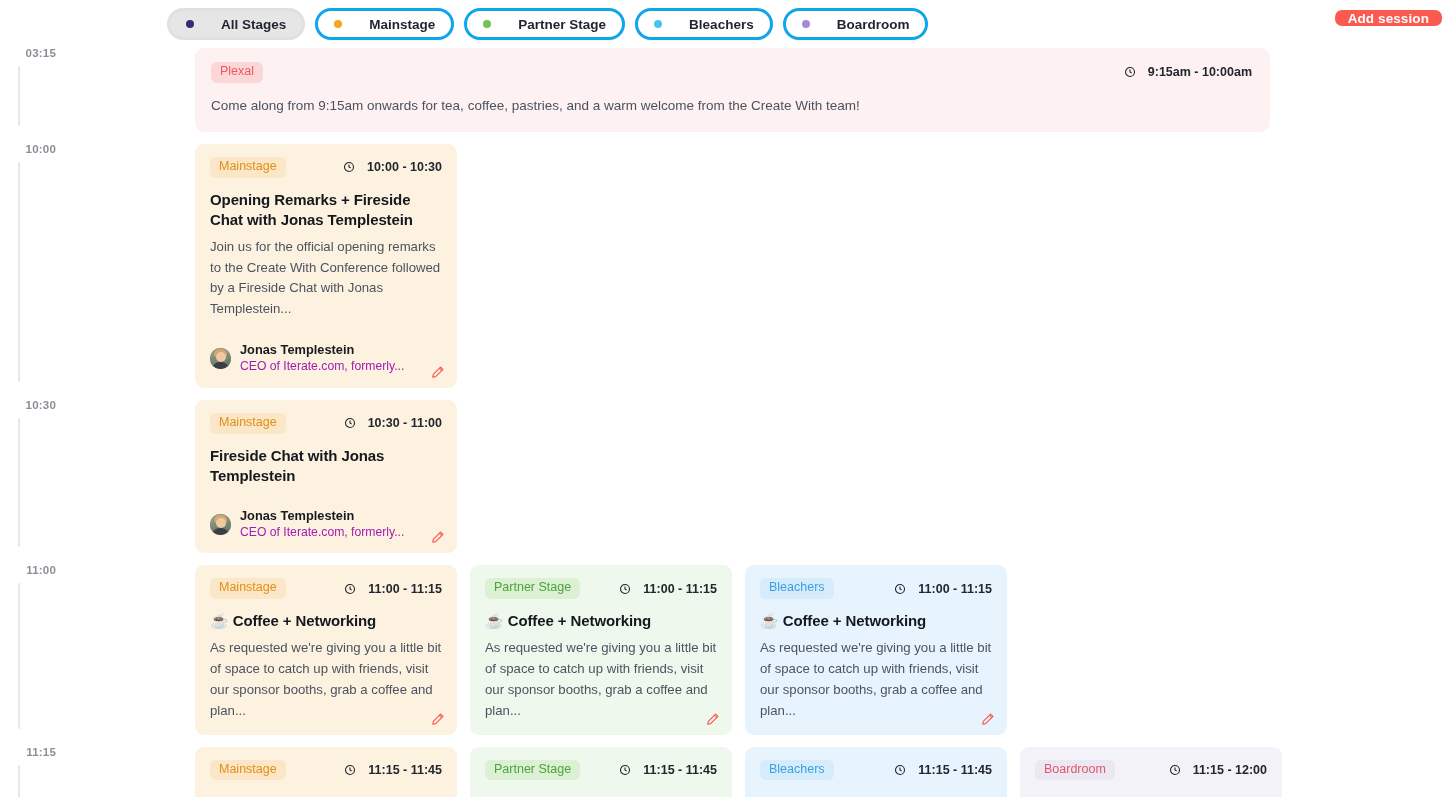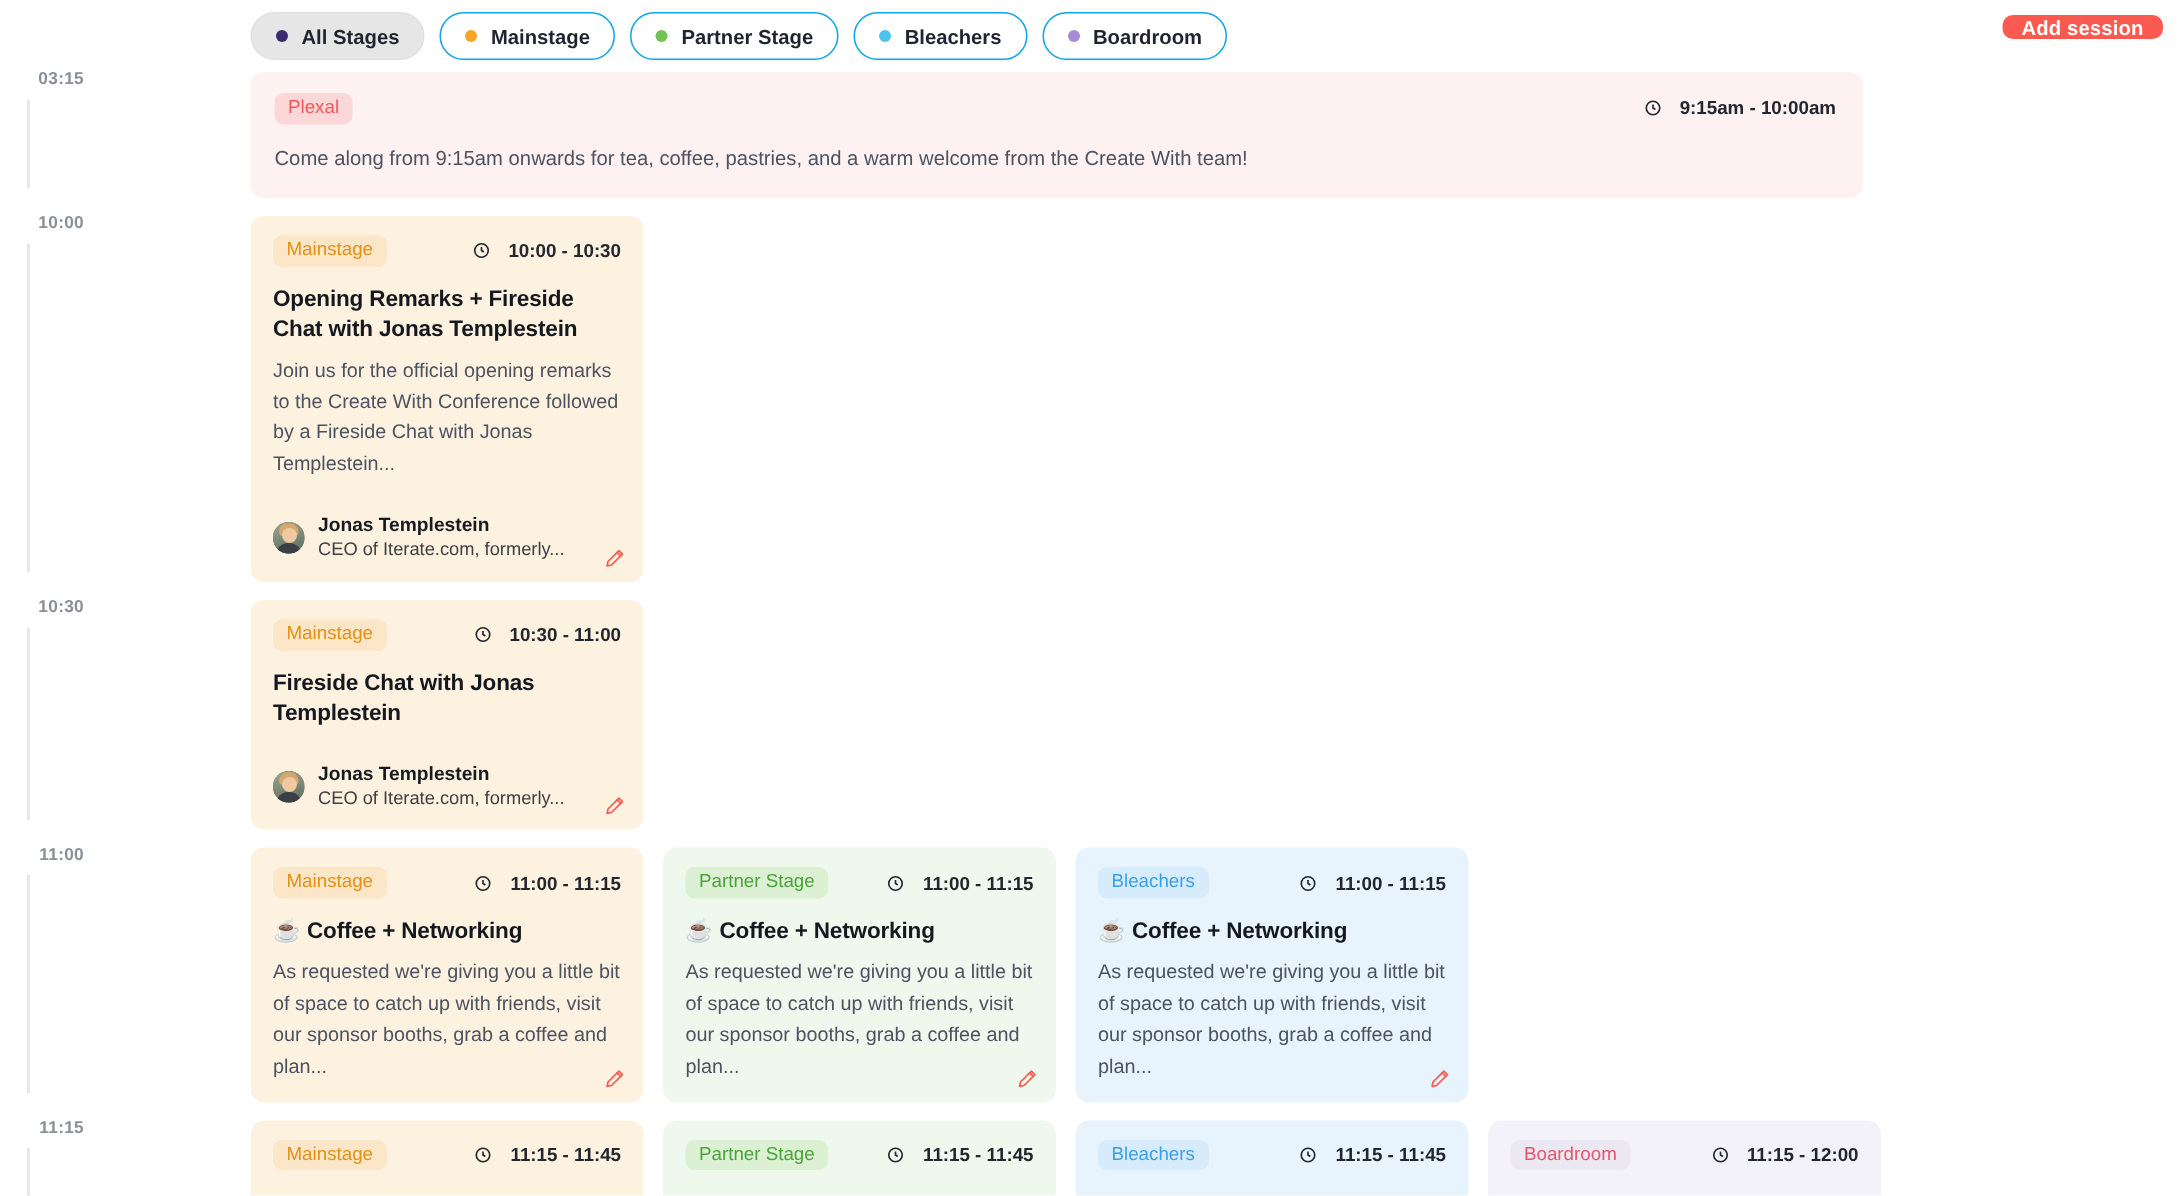--- a/index.html
+++ b/index.html
@@ -17,26 +17,26 @@
     position: relative;
     height: 48px;
     padding: 8px 14px 0 167px;
     display: flex;
     align-items: flex-start;
     gap: 10px;
   }
   .pill {
     display: inline-flex;
     align-items: center;
-    gap: 9px;
+    gap: 27px;
     height: 32px;
     padding: 0 16px;
     border-radius: 999px;
     background: #ffffff;
-    border: 1px solid #0ea5e9;
+    border: 3px solid #0ea5e9;
     box-shadow: 0 1px 1.5px rgba(16,24,40,.05);
     font-size: 13.5px;
     font-weight: 700;
     color: #1f2430;
     cursor: pointer;
     white-space: nowrap;
   }
   .pill.active {
     background: #e6e6e6;
     border-color: #e0e0e0;
@@ -78,21 +78,21 @@
   }
   .slot-rail {
     position: absolute;
     left: -149px;
     top: 18px;
     bottom: 6px;
     width: 2px;
     background: #e7e7ea;
     border-radius: 2px;
   }
-  .slot-cards { display: flex; gap: 13px; align-items: flex-start; }
+  .slot-cards { display: flex; gap: 13px; align-items: flex-start; margin-left: 28px; }
 
   
   .card {
     position: relative;
     border-radius: 9px;
     padding: 13px 15px 13px 15px;
     width: 262px;
     flex: none;
     overflow: hidden;
     cursor: pointer;
@@ -163,21 +163,21 @@
 
   .speaker-meta { min-width: 0; }
   .speaker-name {
     font-size: 12.8px;
     font-weight: 700;
     color: #161b22;
     line-height: 1.25;
   }
   .speaker-role {
     font-size: 12.2px;
-    color: #404040;
+    color: #a21caf;
     line-height: 1.3;
     margin-top: 1px;
     white-space: nowrap;
     overflow: hidden;
   }
 
   .edit-icon {
     position: absolute;
     right: 12px;
     bottom: 9px;

